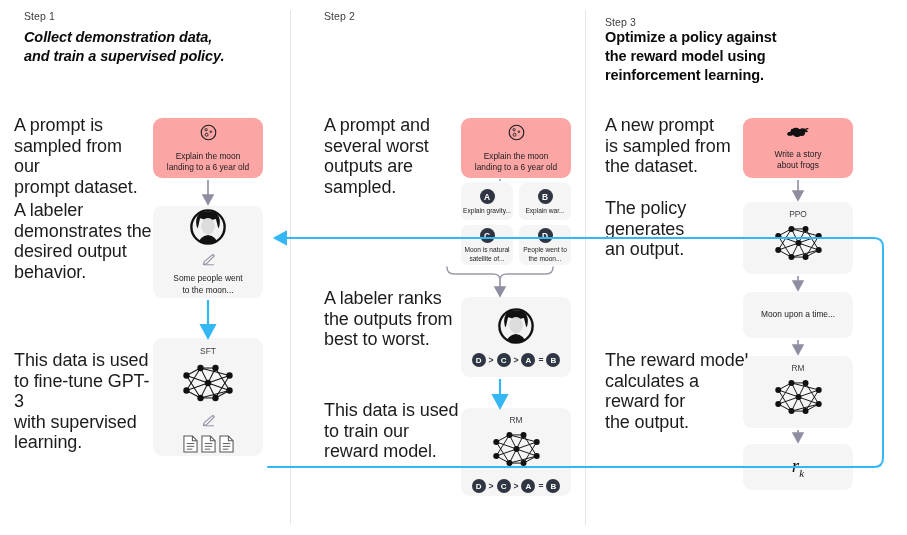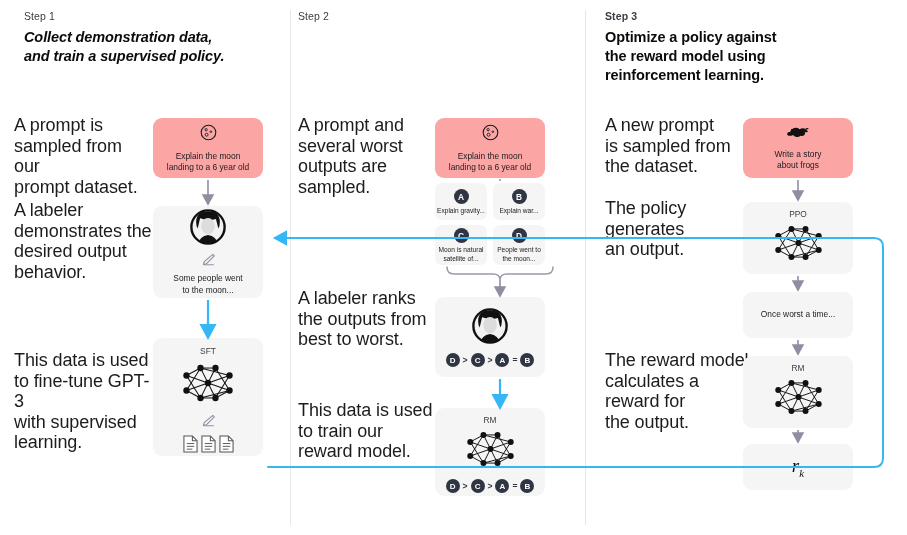--- a/index.html
+++ b/index.html
@@ -9,21 +9,21 @@
     font-family:"Liberation Sans","DejaVu Sans",sans-serif;
     color:#202123;
     overflow:hidden;
     position:relative;
   }
   .page{position:relative;width:907px;height:535px;}
 
   
   .col{position:absolute;top:0;height:535px;}
   #col1{left:0;width:290px;}
-  #col2{left:280px;width:295px;}
+  #col2{left:306px;width:295px;}
   #col3{left:585px;width:322px;}
 
   .divider{
     position:absolute;top:10px;width:1px;height:515px;
     background:#e6e6e6;
   }
   #div1{left:290px;}
   #div2{left:585px;}
 
   .step-label{
@@ -381,21 +381,21 @@
         <span class="op">&gt;</span>
         <span class="rb">A</span>
         <span class="op">=</span>
         <span class="rb">B</span>
       </div>
     </div>
   </div>
 
   <div class="col" id="col3">
 
-    <div class="step-label" style="left:20px;top:10px;font-weight:bold;">Step 3</div>
+    <div class="step-label" style="left:20px;top:16px;">Step 3</div>
     <div class="step-title" style="left:20px;top:28px;width:260px;white-space:pre-line;">Optimize a policy against
 the reward model using
 reinforcement learning.</div>
 
     <div class="body-text" style="left:20px;top:115px;width:140px;white-space:pre-line;">A new prompt
 is sampled from
 the dataset.</div>
     <div class="body-text" style="left:20px;top:198px;width:140px;white-space:pre-line;">The policy
 generates
 an output.</div>
@@ -450,21 +450,21 @@
             <circle cx="23" cy="41" r="3.4"></circle>
               <circle cx="39" cy="41" r="3.4"></circle>
             <circle cx="54" cy="17" r="3.4"></circle>
               <circle cx="54" cy="33" r="3.4"></circle>
           </g>
         </svg>
       </span>
     </div>
 
     <div class="box grey" style="left:158px;top:292px;width:110px;height:46px;">
-      <div class="box-text">Once worst a time...</div>
+      <div class="box-text">Moon upon a time...</div>
     </div>
 
     <div class="box grey" style="left:158px;top:356px;width:110px;height:72px;justify-content:flex-start;padding-top:7px;">
       <div class="box-label">RM</div>
       <span style="margin-top:2px;">
         <svg width="55" height="44" viewBox="0 0 62 50">
           <g stroke="#111" stroke-width="1.1">
             <line x1="8" y1="17" x2="23" y2="9"></line>
               <line x1="8" y1="17" x2="31" y2="25"></line>
               <line x1="8" y1="17" x2="23" y2="41"></line>

